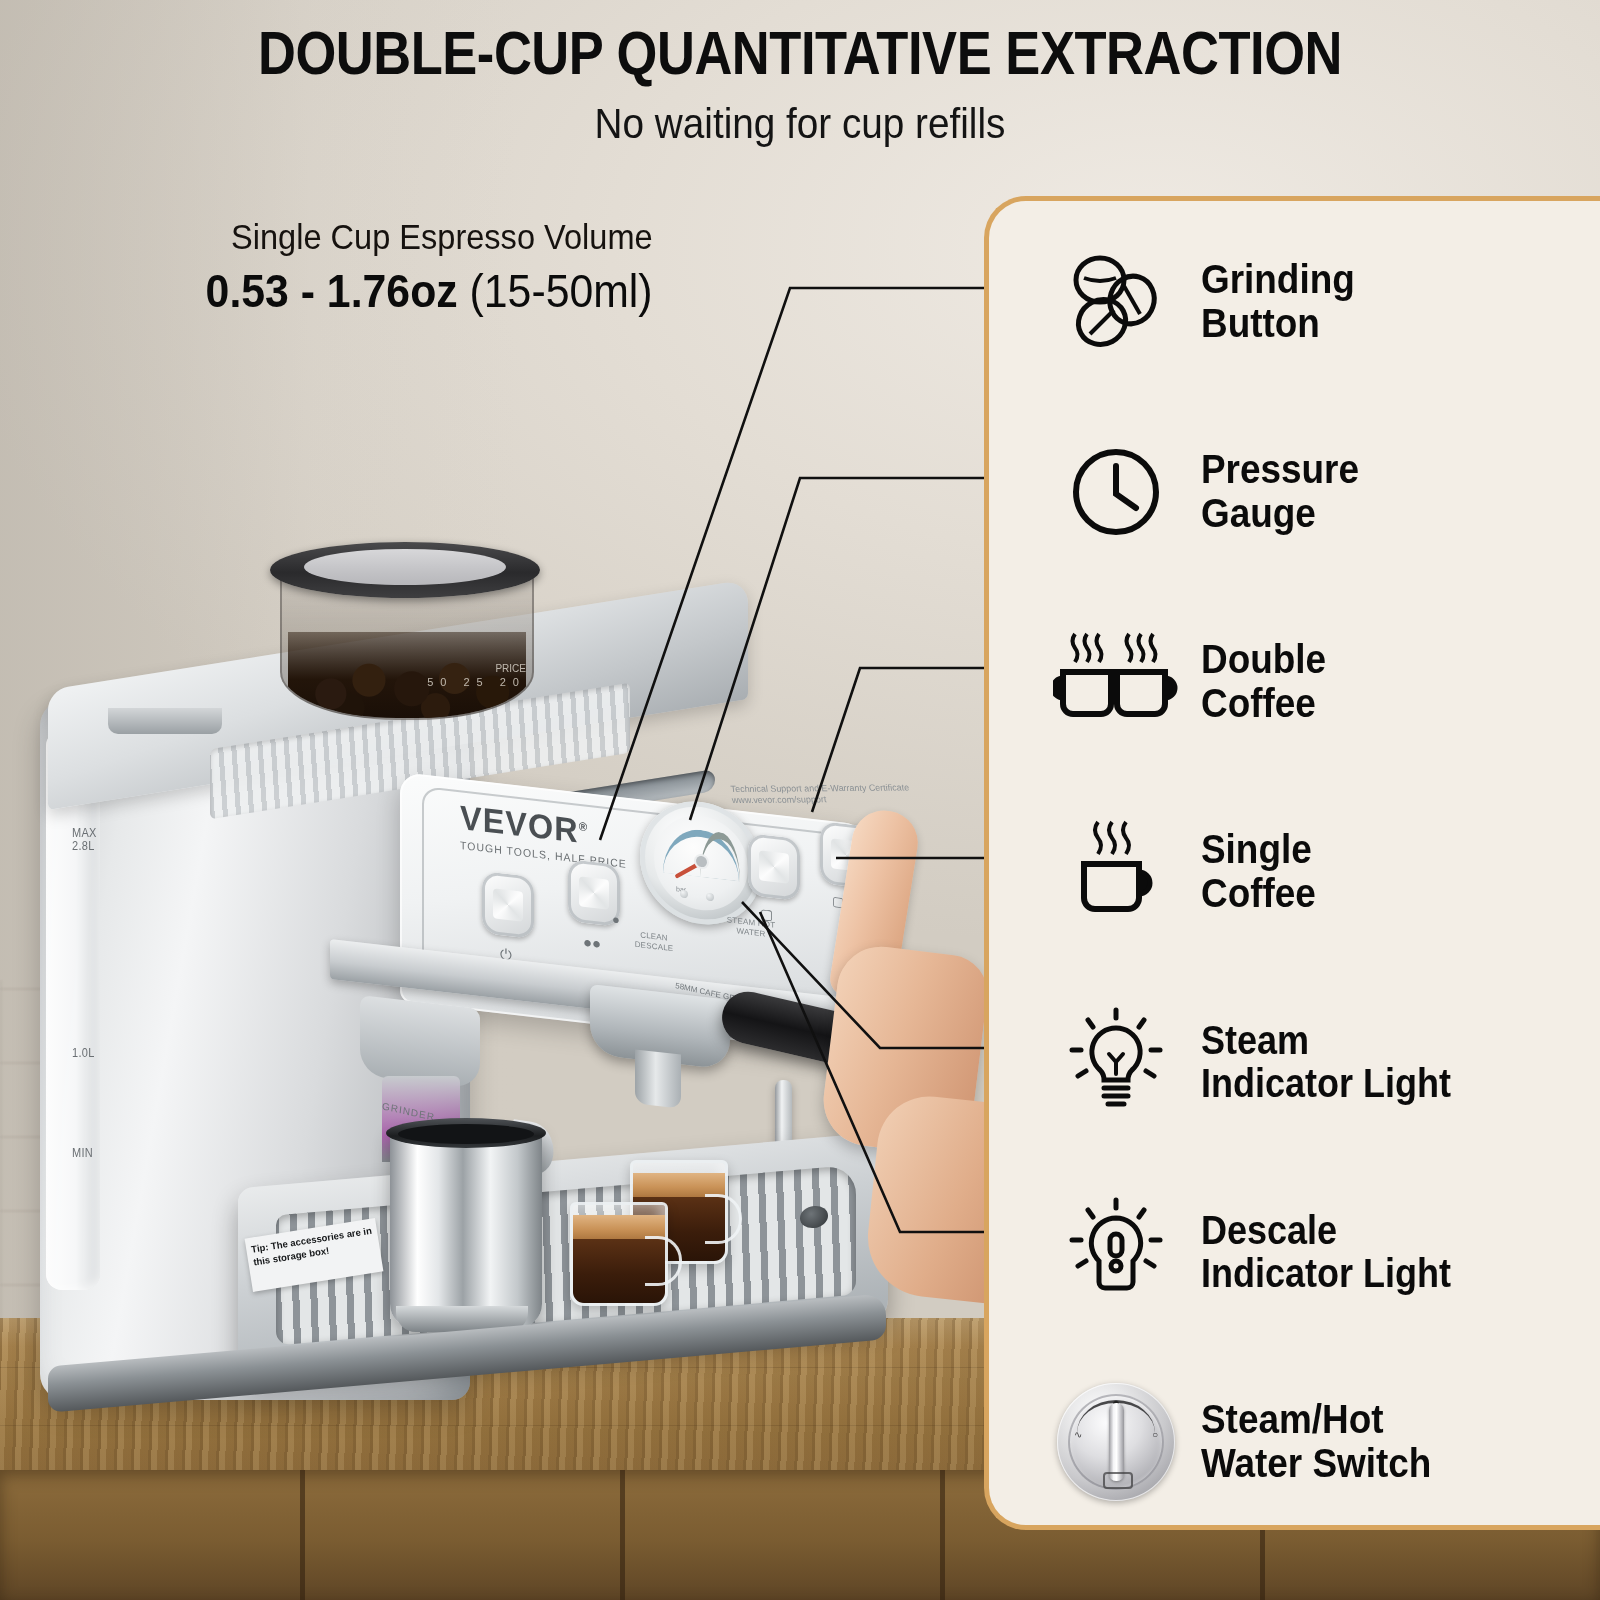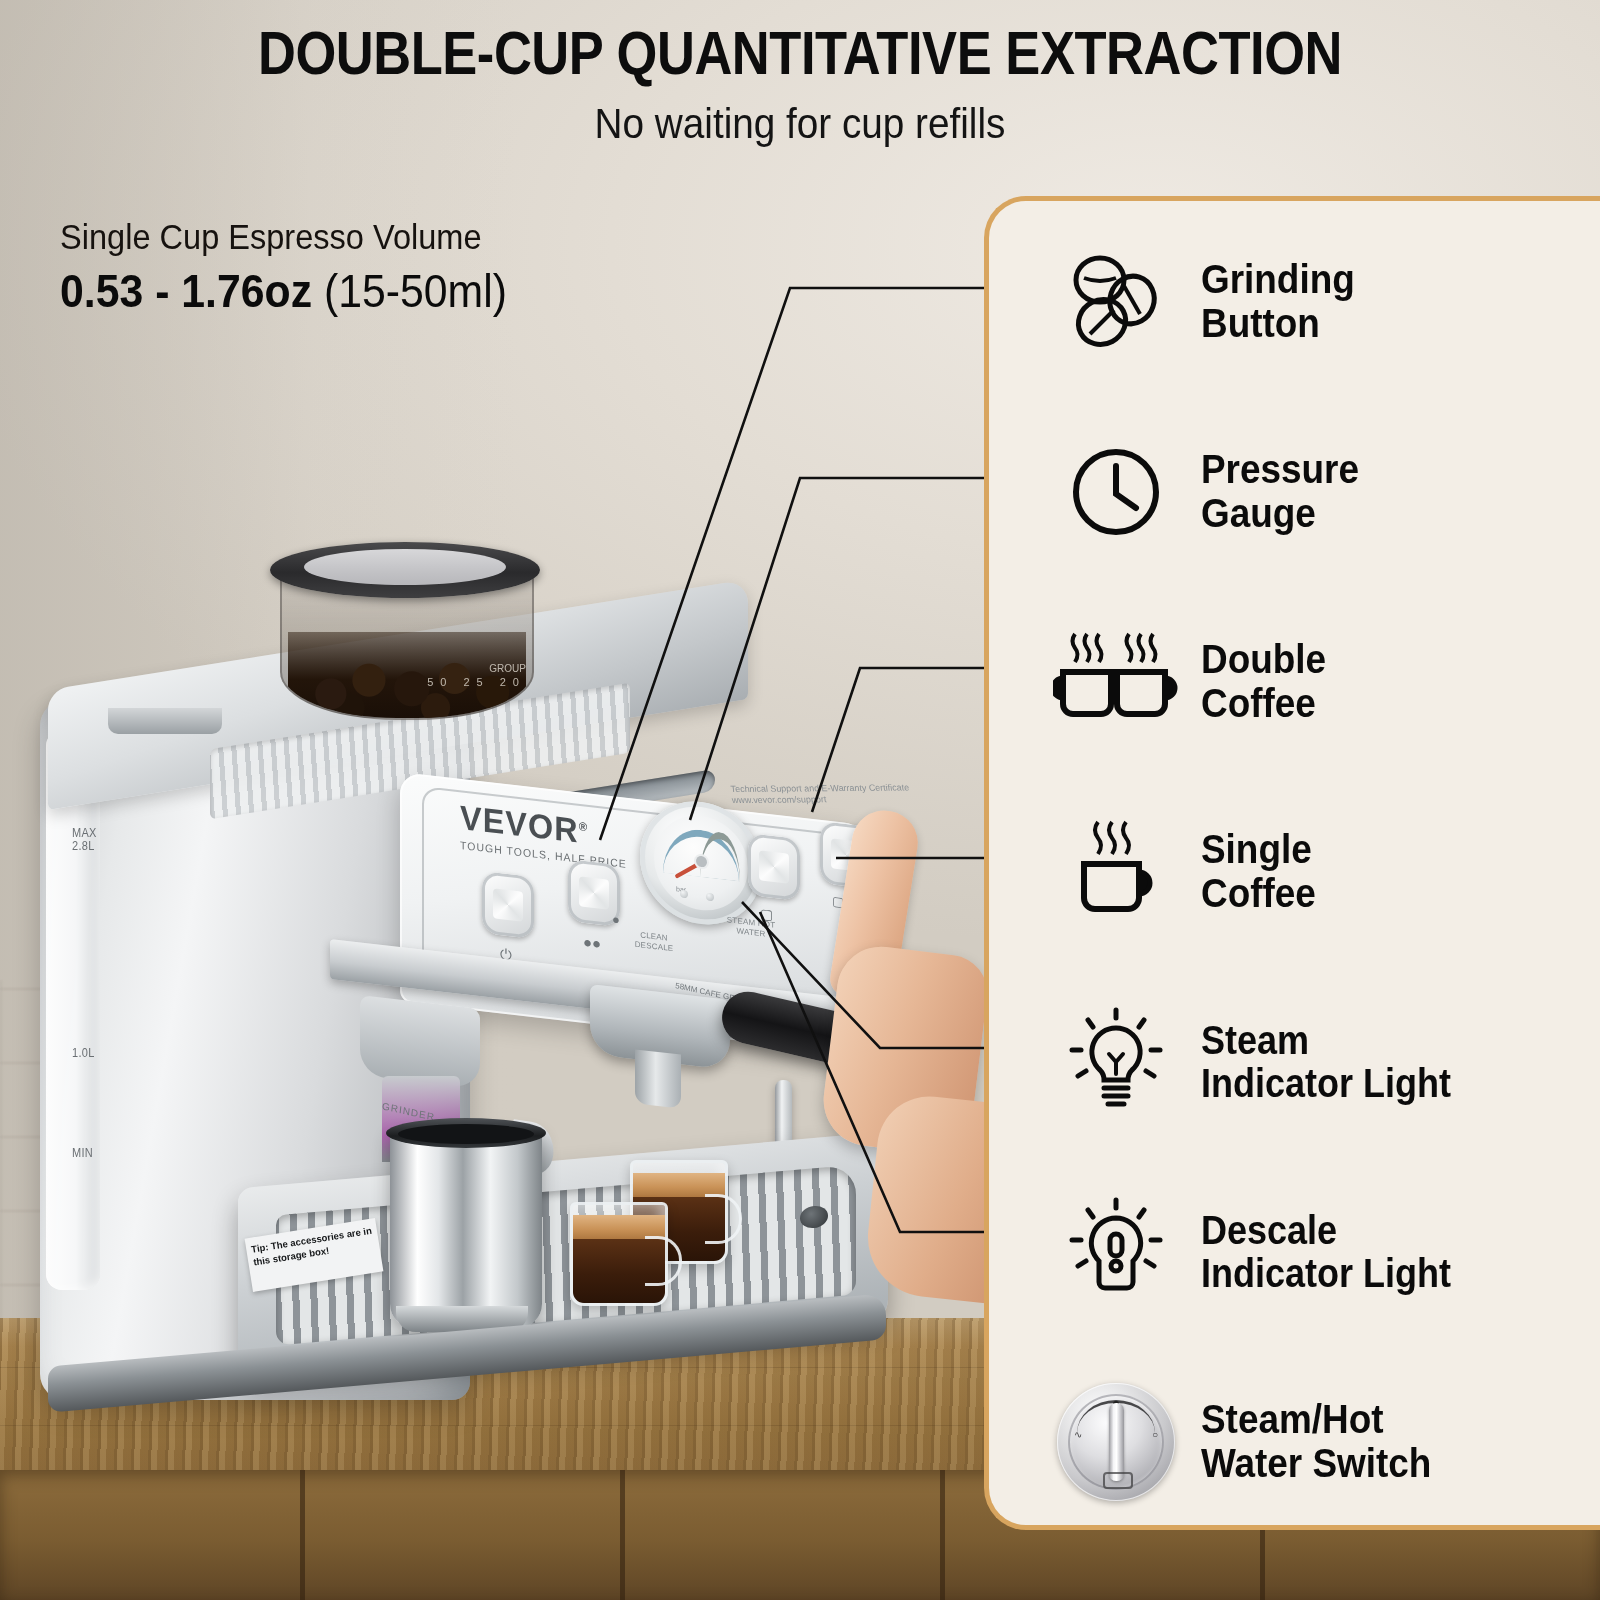--- a/index.html
+++ b/index.html
@@ -69,21 +69,21 @@
     transform:scaleX(.86);transform-origin:50% 50%;
     font-family:"Liberation Sans", sans-serif;
   }
   .subtitle{
     position:absolute;left:0;top:101px;width:1600px;text-align:center;
     font-size:43px;line-height:1.05;color:#141414;font-weight:500;
     transform:scaleX(.9);transform-origin:50% 50%;
   }
 
   
-  .specs{position:absolute;left:60px;top:216px;width:620px;}
+  .specs{position:absolute;left:76px;top:216px;width:620px;text-align:right;}
   .spec-block{margin-bottom:62px;}
   .spec-label{
     font-size:35px;color:#16120f;line-height:1.18;font-weight:500;
     transform:scaleX(.93);transform-origin:0 50%;white-space:nowrap;
   }
   .spec-value{
     font-size:46px;color:#0b0b0b;line-height:1.22;margin-top:6px;
     transform:scaleX(.93);transform-origin:0 50%;white-space:nowrap;
   }
   .spec-value .oz{font-weight:bold;}
@@ -522,21 +522,21 @@
     <div class="tank-mark" style="top:608px">MIN</div>
 
     <div class="m-top"></div>
     <div class="m-top-grill"></div>
     <div class="m-top-slot"></div>
 
     <div class="hopper">
       <div class="hopper-jar">
         <div class="beans"></div>
         <div class="hopper-scale">
-          <div>GROUP</div>
+          <div>PRICE</div>
           <div class="nums">50  25  20</div>
         </div>
       </div>
       <div class="hopper-lid">
         <div class="hopper-lid-in"></div>
       </div>
     </div>
     <div class="hopper-neck"></div>
 
     <div class="m-head"></div>

